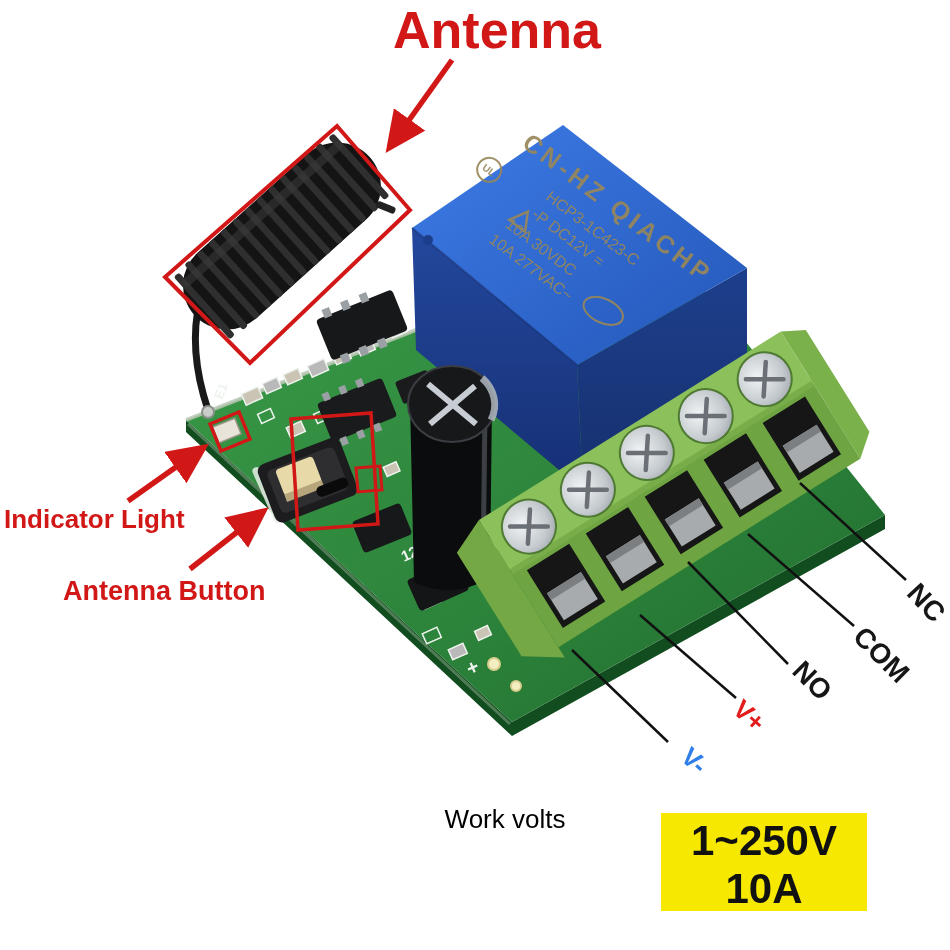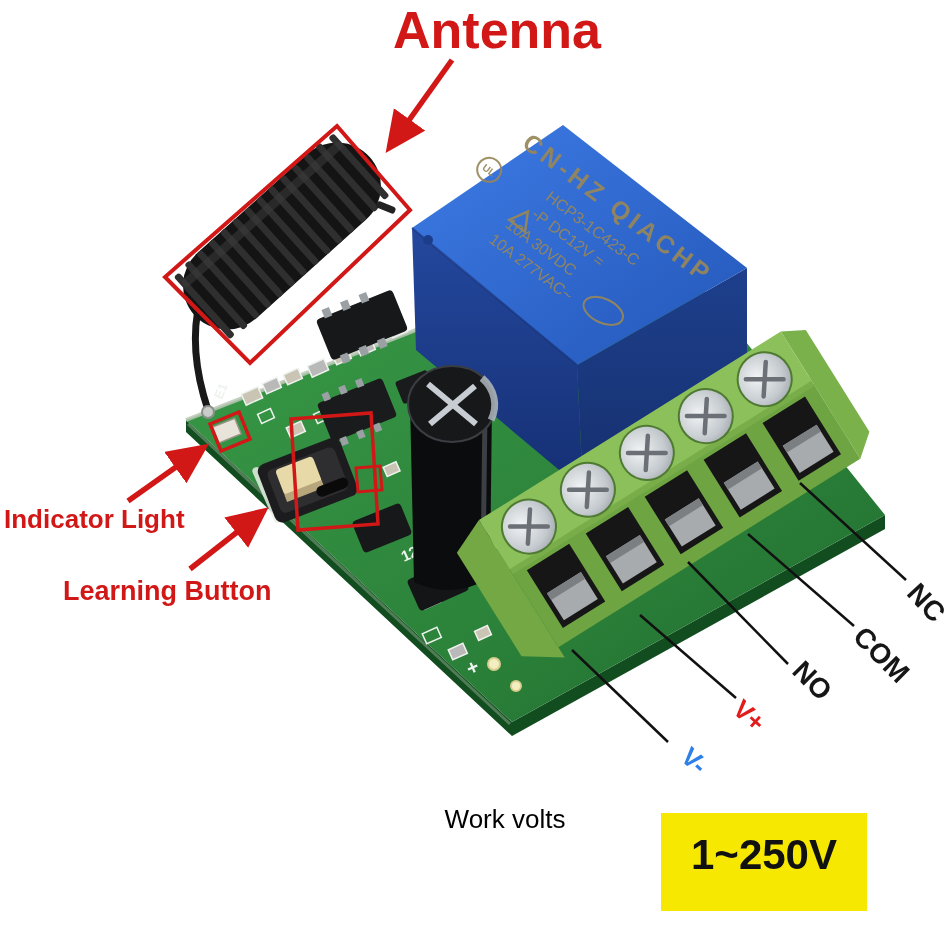--- a/index.html
+++ b/index.html
@@ -13,21 +13,21 @@
   .term{font-size:28px;color:#161616;transform-origin:center;}
   .term.rot45{transform:translate(-50%,-50%) rotate(45deg);}
   .term.rot47{transform:translate(-50%,-50%) rotate(47deg);}
   .term.rot42{transform:translate(-50%,-50%) rotate(42deg);font-size:26px;}
   .vplus{color:#e21b1b;}
   .vminus{color:#2f7fe8;}
   .spec{position:absolute;text-align:center;}
   .spec-h{font-weight:normal;font-size:26px;color:#000000;}
   .spec-box{background:#f6e800;color:#111;font-weight:bold;margin:9px auto 0;}
   .spec-box.one{width:208px;height:54px;line-height:54px;font-size:44px;}
-  .spec-box.two{width:206px;height:98px;font-size:42px;line-height:48px;padding-top:18px;box-sizing:border-box;}
+  .spec-box.two{width:206px;height:98px;font-size:42px;line-height:48px;padding-top:4px;box-sizing:border-box;}
 </style>
 </head>
 <body>
 
 <div class="stage">
 
 <svg width="950" height="950" viewBox="0 0 950 950">
   <defs>
     <marker id="arrowRed" markerWidth="8" markerHeight="8" refX="5.5" refY="3.5" orient="auto">
       <path d="M0,0 L7.5,3.5 L0,7 Z" fill="#d21717"></path>
@@ -247,29 +247,30 @@
     <line x1="800" y1="483" x2="906" y2="580"></line>
     <line x1="748" y1="534" x2="854" y2="626"></line>
     <line x1="688" y1="562" x2="788" y2="664"></line>
     <line x1="640" y1="615" x2="736" y2="698"></line>
     <line x1="572" y1="650" x2="668" y2="742"></line>
   </g>
 </svg>
 
   <div class="lbl red ann-title" style="left:497px;top:30px;">Antenna</div>
   <div class="lbl red ann-side" style="left:4px;top:504px;font-size:26px;">Indicator Light</div>
-  <div class="lbl red ann-side" style="left:63px;top:576px;">Learning Button</div>
+  <div class="lbl red ann-side" style="left:63px;top:576px;">Antenna Button</div>
 
   <div class="lbl term rot47" style="left:926px;top:603px;">NC</div>
   <div class="lbl term rot45" style="left:881px;top:655px;">COM</div>
   <div class="lbl term rot45" style="left:812px;top:681px;">NO</div>
   <div class="lbl term rot42 vplus" style="left:749px;top:716px;">V+</div>
   <div class="lbl term rot42 vminus" style="left:694px;top:761px;">V-</div>
 
   <div class="spec" style="left:394px;top:804px;width:222px;">
     <div class="spec-h">Work volts</div>
   </div>
   <div class="spec" style="left:650px;top:804px;width:228px;">
     <div class="spec-box two">
       <div>1~250V</div>
+      <div>10A</div>
     </div>
   </div>
 </div>
 
 </body></html>

